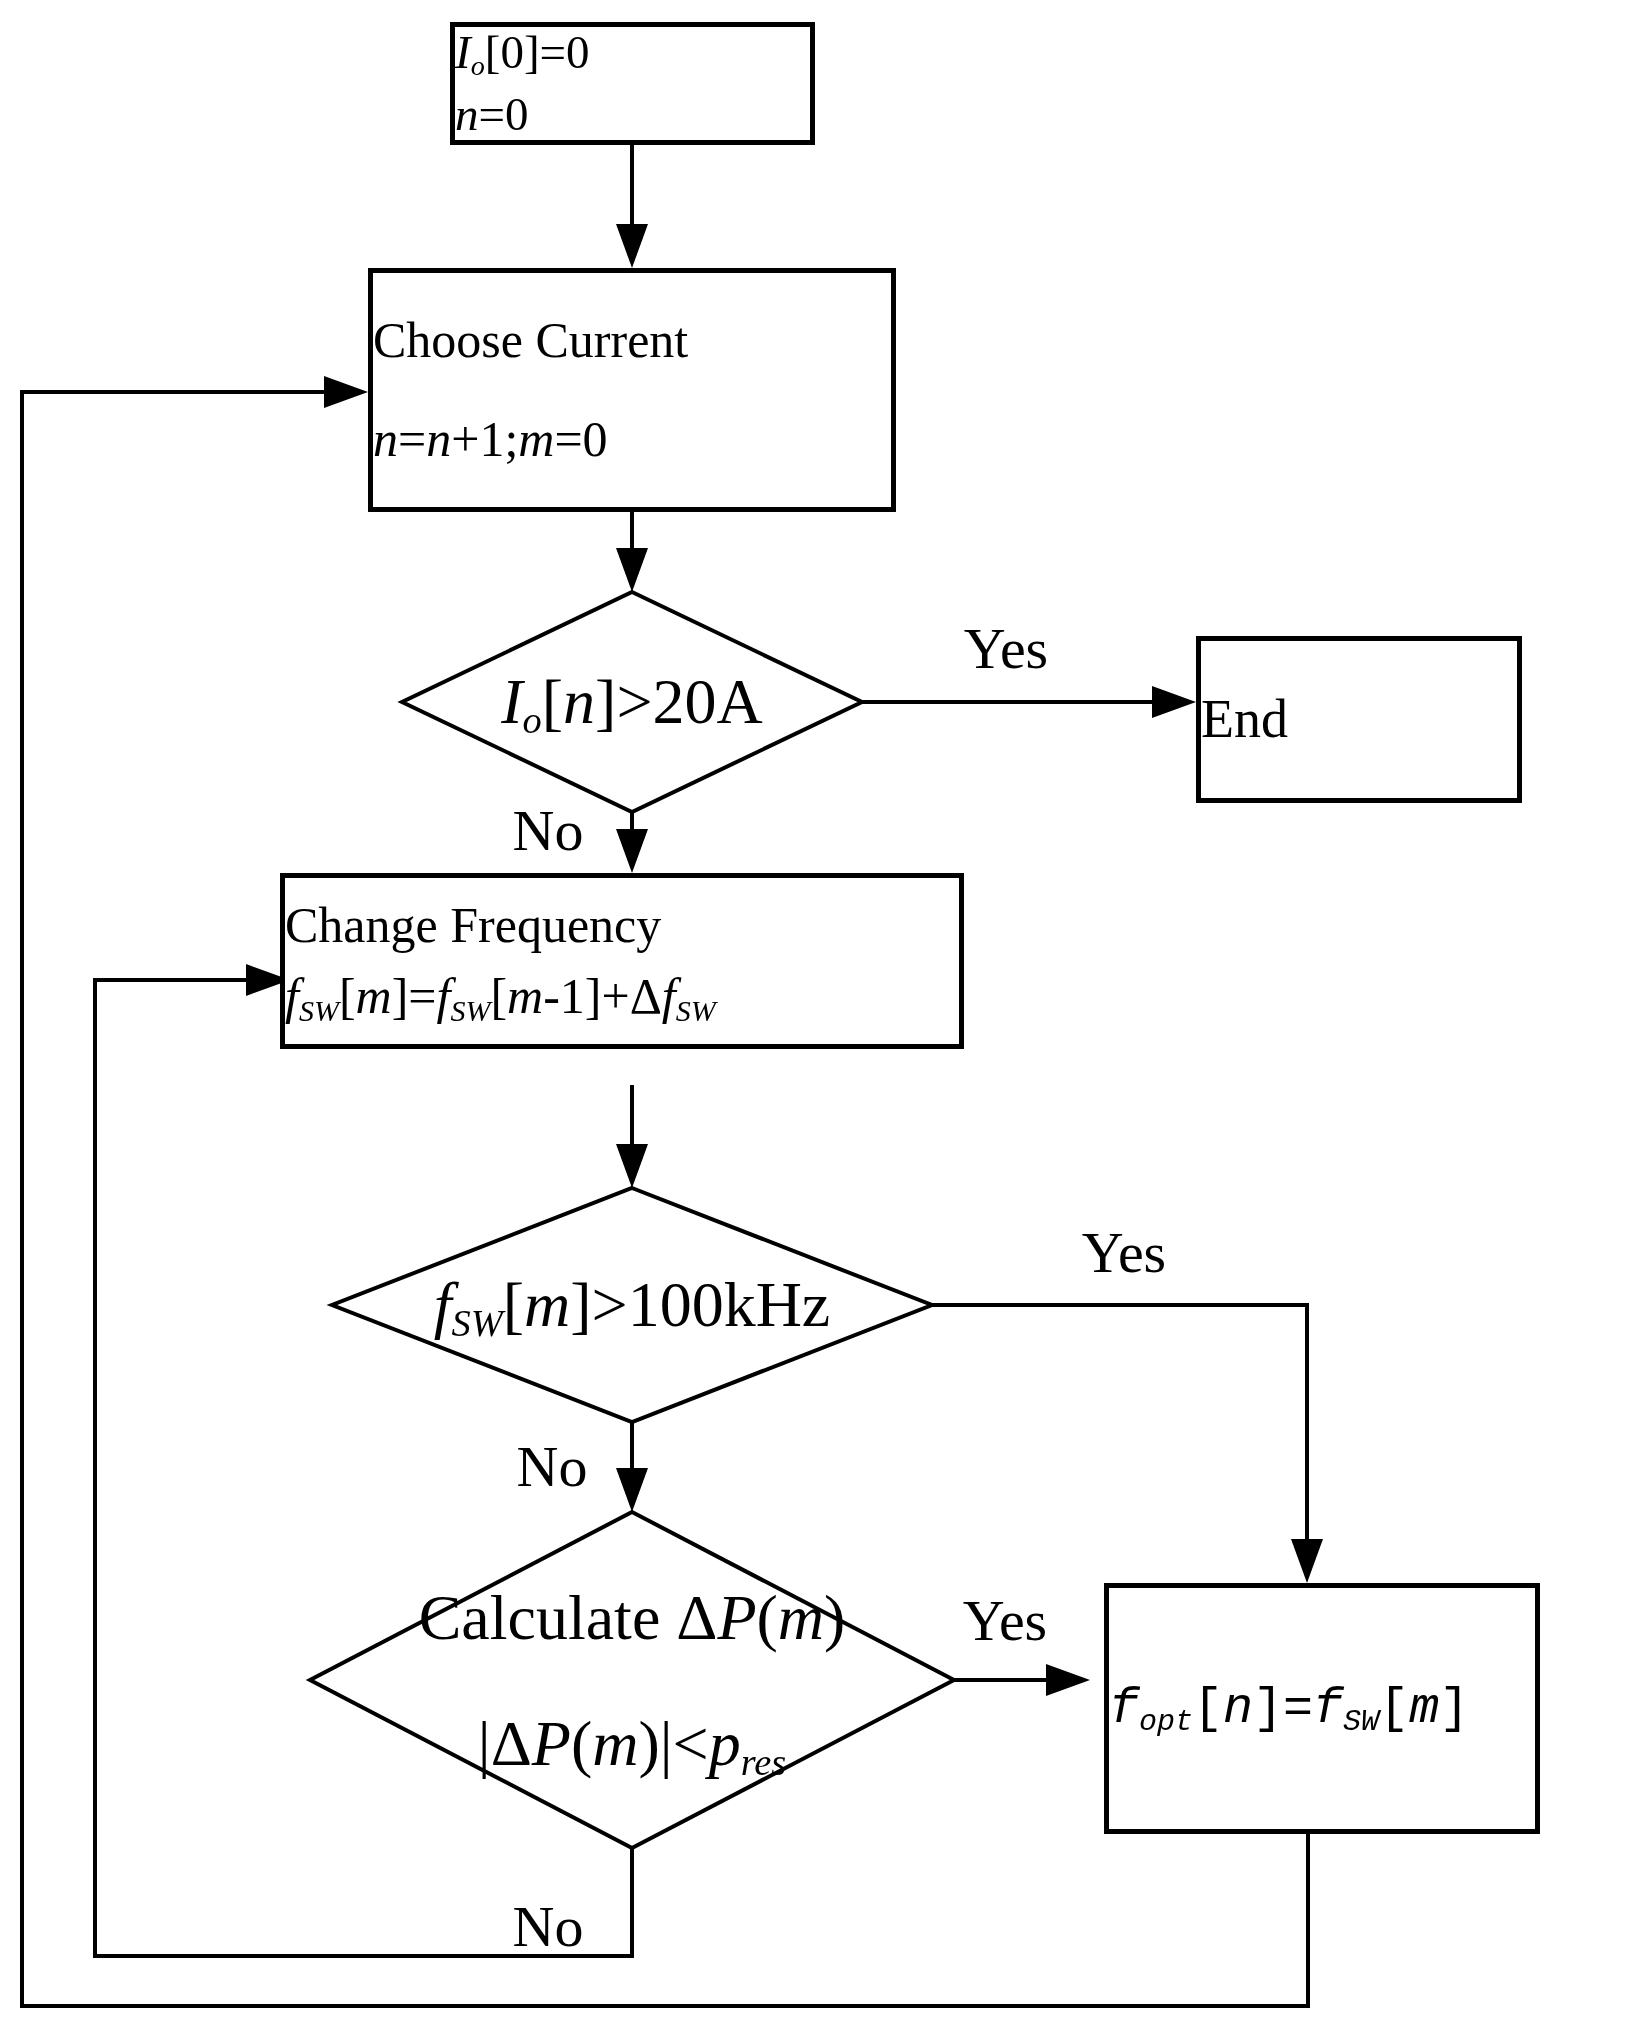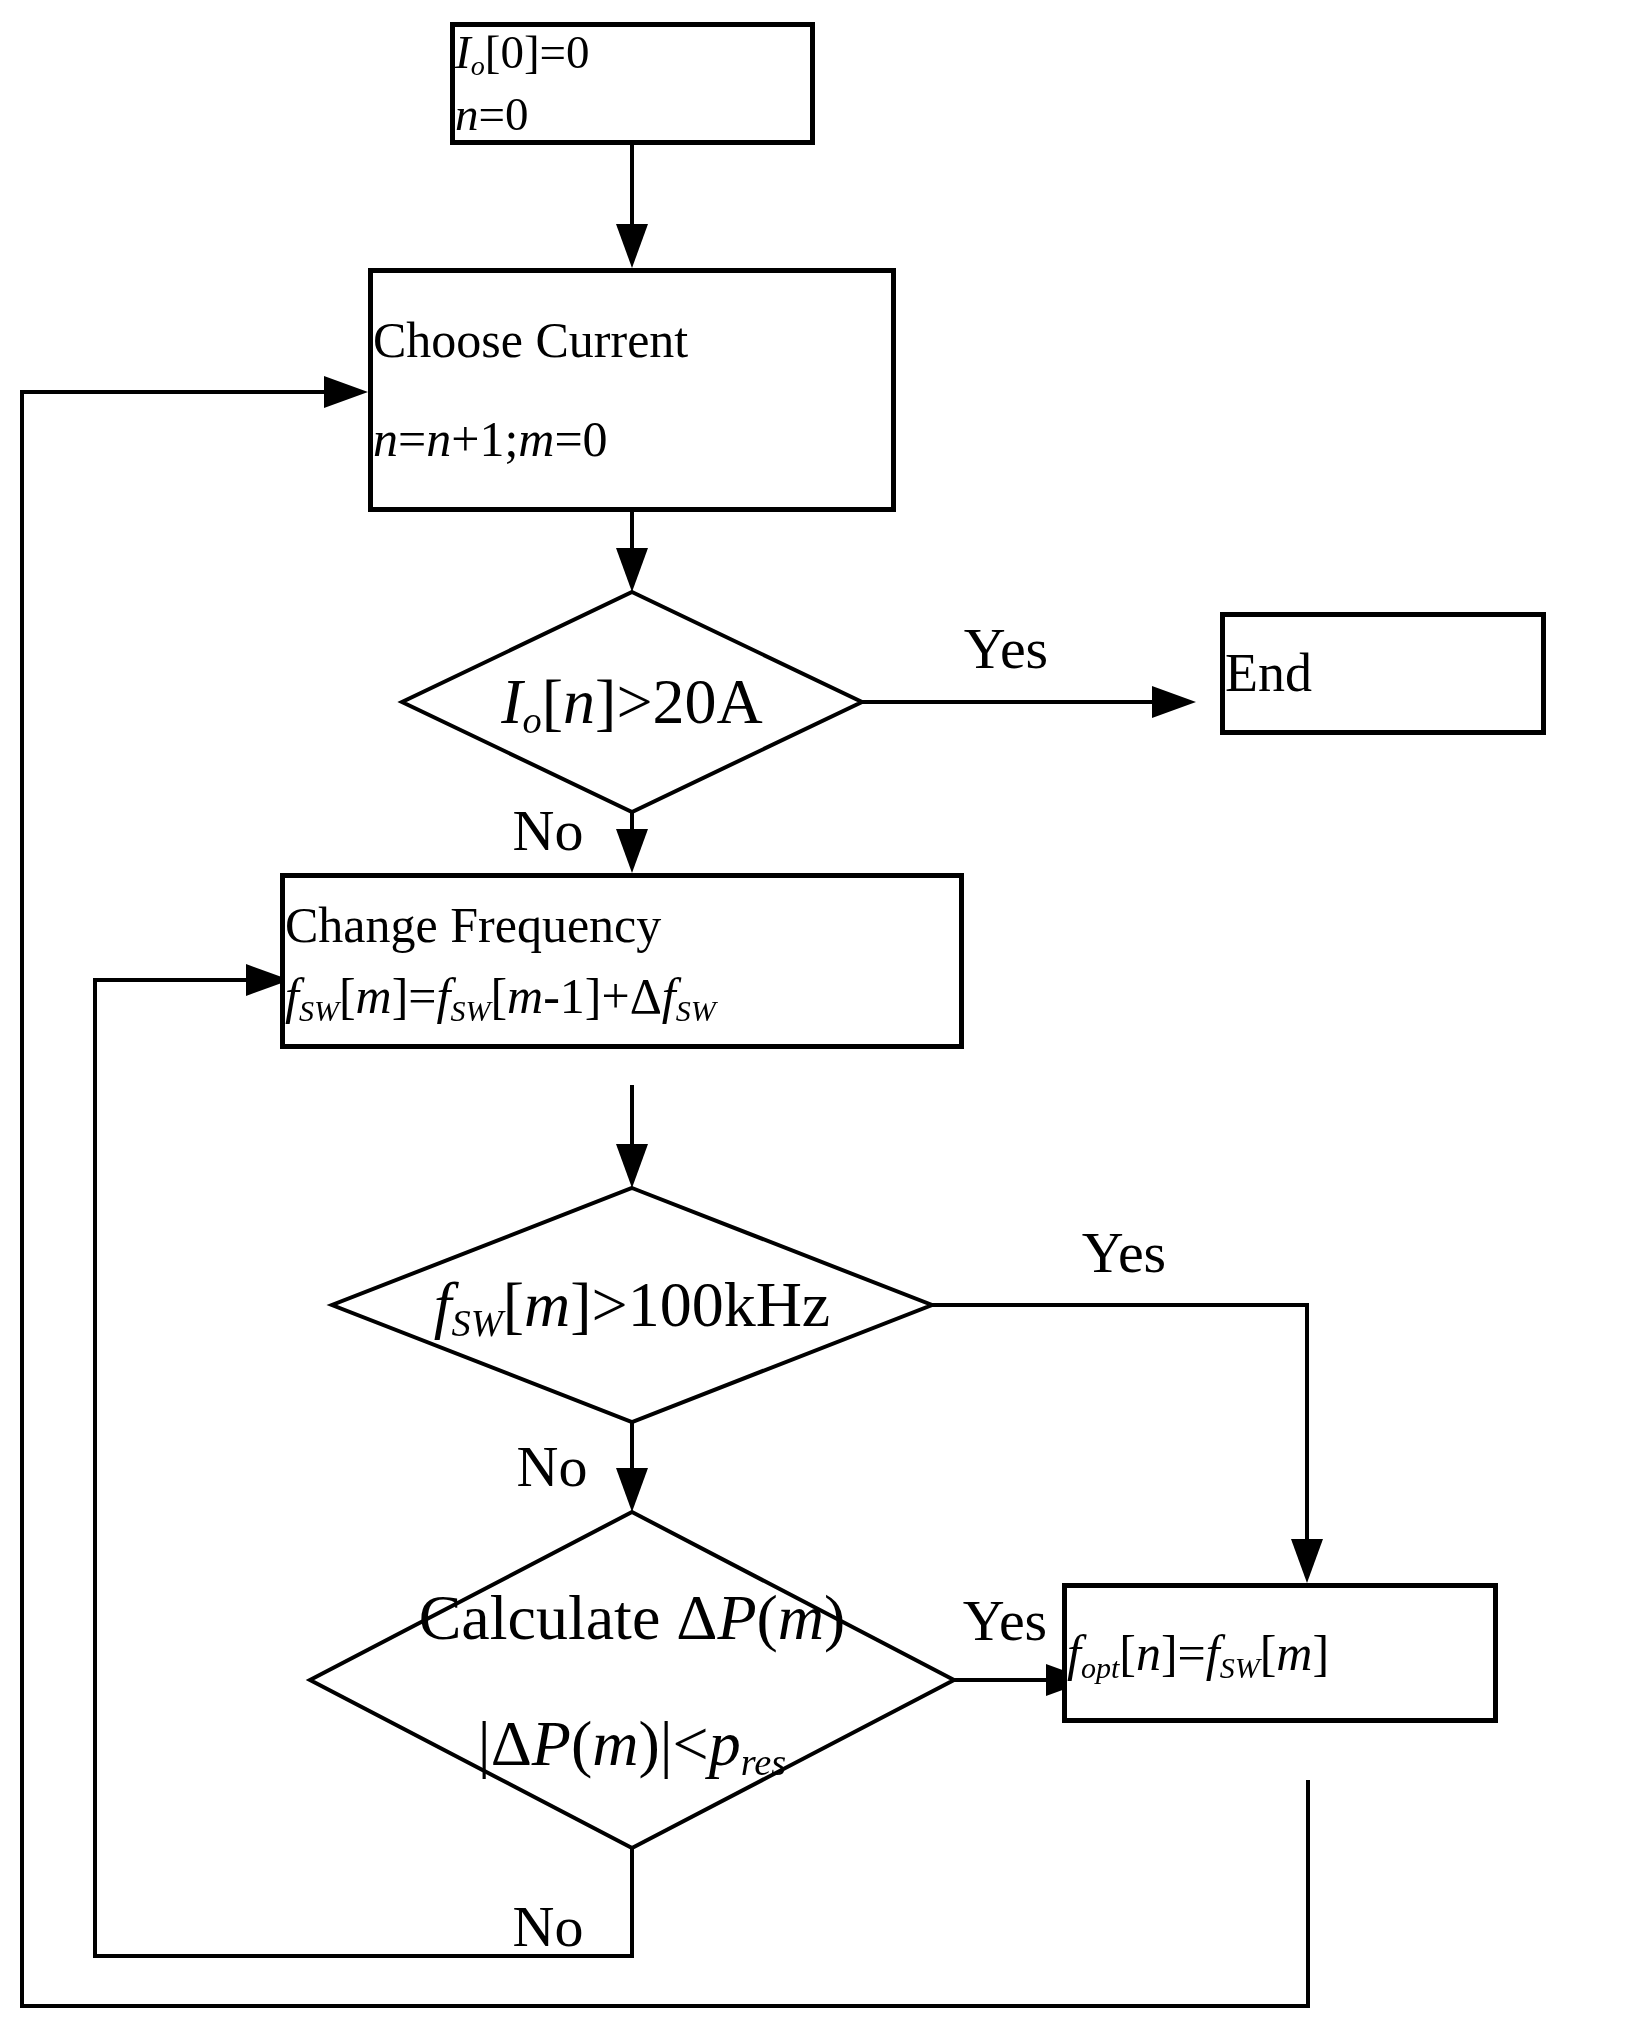--- a/index.html
+++ b/index.html
@@ -110,30 +110,30 @@
   <div class="node" id="node-init" style="left:450px; top:22px; width:365px; height:123px;">
     <div class="ln"><i>I</i><sub><i>o</i></sub>[0]=0</div>
     <div class="ln"><i>n</i>=0</div>
   </div>
 
   <div class="node" id="node-choose-current" style="left:368px; top:268px; width:528px; height:244px;gap:28px;">
     <div class="ln">Choose Current</div>
     <div class="ln"><i>n</i>=<i>n</i>+1;<i>m</i>=0</div>
   </div>
 
-  <div class="node" id="node-end" style="left:1196px; top:612px; width:326px; height:123px;margin-left:24px;">
+  <div class="node" id="node-end" style="left:1196px; top:636px; width:326px; height:167px;">
     <div class="ln">End</div>
   </div>
 
   <div class="node" id="node-change-frequency" style="left:280px; top:873px; width:684px; height:176px;">
     <div class="ln">Change Frequency</div>
     <div class="ln"><i>f</i><sub><i>SW</i></sub>[<i>m</i>]=<i>f</i><sub><i>SW</i></sub>[<i>m</i>-1]+Δ<i>f</i><sub><i>SW</i></sub></div>
   </div>
 
-  <div class="node" id="node-set-optimum" style="left:1062px; top:1583px; width:436px; height:140px;">
+  <div class="node" id="node-set-optimum" style="left:1104px; top:1583px; width:436px; height:251px;font-family:Liberation Mono, monospace;">
     <div class="ln"><i>f</i><sub><i>opt</i></sub>[<i>n</i>]=<i>f</i><sub><i>SW</i></sub>[<i>m</i>]</div>
   </div>
 
   <div class="dtext" style="left:632px; top:702px;"><i>I</i><sub><i>o</i></sub>[<i>n</i>]&gt;20A</div>
   <div class="dtext" style="left:632px; top:1305px;"><i>f</i><sub><i>SW</i></sub>[<i>m</i>]&gt;100kHz</div>
   <div class="dtext" style="left:632px; top:1618px;">Calculate Δ<i>P</i>(<i>m</i>)</div>
   <div class="dtext" style="left:632px; top:1744px;">|Δ<i>P</i>(<i>m</i>)|&lt;<i>p</i><sub><i>res</i></sub></div>
 
   <div class="elabel" style="left:1006px; top:648px;">Yes</div>
   <div class="elabel" style="left:548px; top:830px;">No</div>

